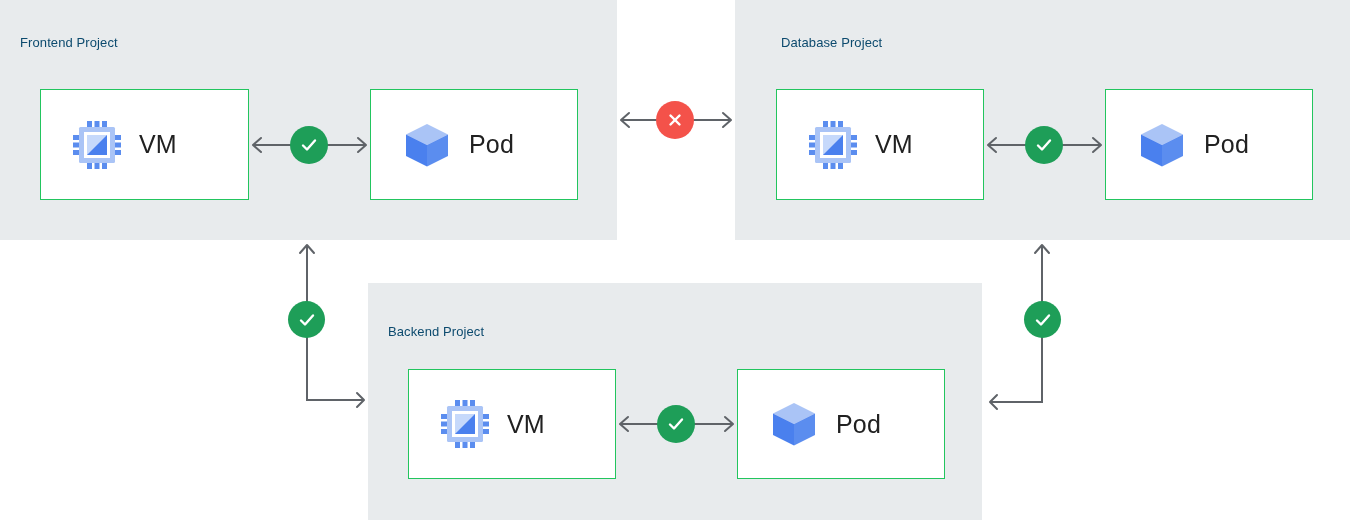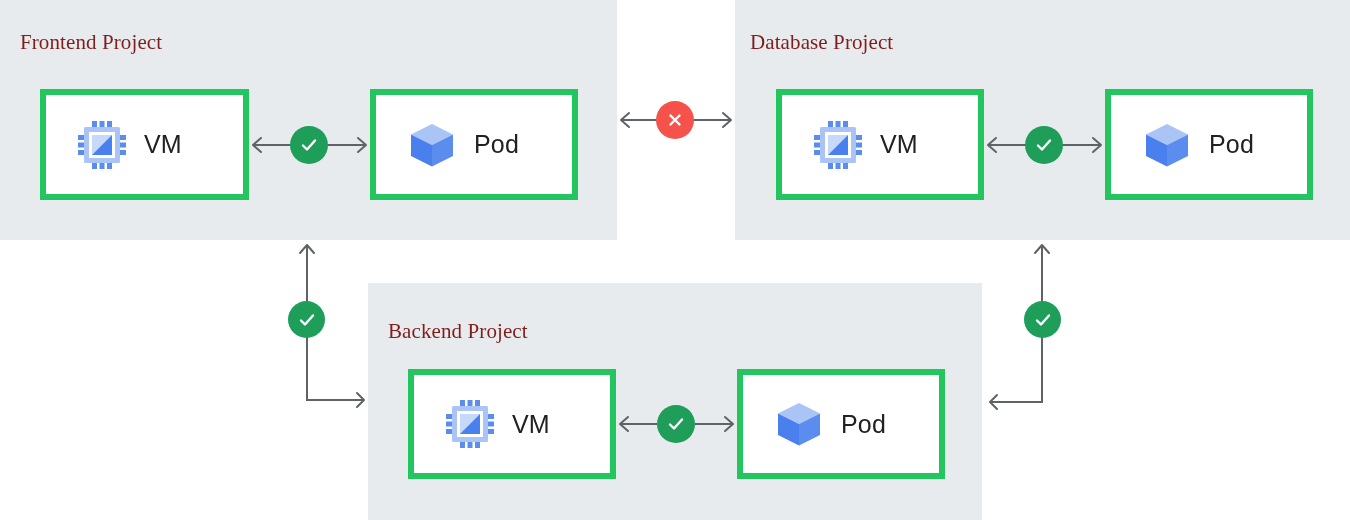--- a/index.html
+++ b/index.html
@@ -20,33 +20,32 @@
   }
 
   
   .panel {
     position: absolute;
     background: #e8ebed;
     box-sizing: border-box;
   }
   .panel-title {
     position: absolute;
-    font-size: 21px;
+    font-size: 13px;
     line-height: 19px;
-    color: #7f1d1d;
+    color: #0c4a6e;
     letter-spacing: 0.1px;
     white-space: nowrap;
-    font-family: Liberation Serif, serif;
   }
 
   
   .card {
     position: absolute;
     background: #ffffff;
-    border: 6px solid #22c55e;
+    border: 1px solid #22c55e;
     box-sizing: border-box;
     display: flex;
     align-items: center;
   }
   .card-inner {
     display: flex;
     align-items: center;
     gap: 18px;
     padding-left: 32px;
   }
@@ -142,21 +141,21 @@
     </svg>
   </div>
   <div class="badge" style="left:290px; top:126px; width:38px; height:38px; background:#1e9e58;">
     <svg width="22" height="22" viewBox="0 0 22 22">
       <polyline points="5,11.5 9,15.5 17,6.5" fill="none" stroke="#ffffff" stroke-width="2.4" stroke-linecap="round" stroke-linejoin="round"></polyline>
     </svg>
   </div>
 
   <div class="panel" style="left:735px; top:0px; width:615px; height:240px;">
   </div>
-  <div class="panel-title" style="left:750px; top:33px;">Database Project</div>
+  <div class="panel-title" style="left:781px; top:33px;">Database Project</div>
 
   <div class="card" style="left:776px; top:89px; width:208px; height:111px;">
     <div class="card-inner">
       <span class="icon-wrap">
         <svg width="48" height="48" viewBox="0 0 48 48">
           <g fill="#5b8def">
             <rect x="14" y="0" width="5" height="7"></rect>
             <rect x="21.5" y="0" width="5" height="7"></rect>
             <rect x="29" y="0" width="5" height="7"></rect>
             <rect x="14" y="41" width="5" height="7"></rect>

